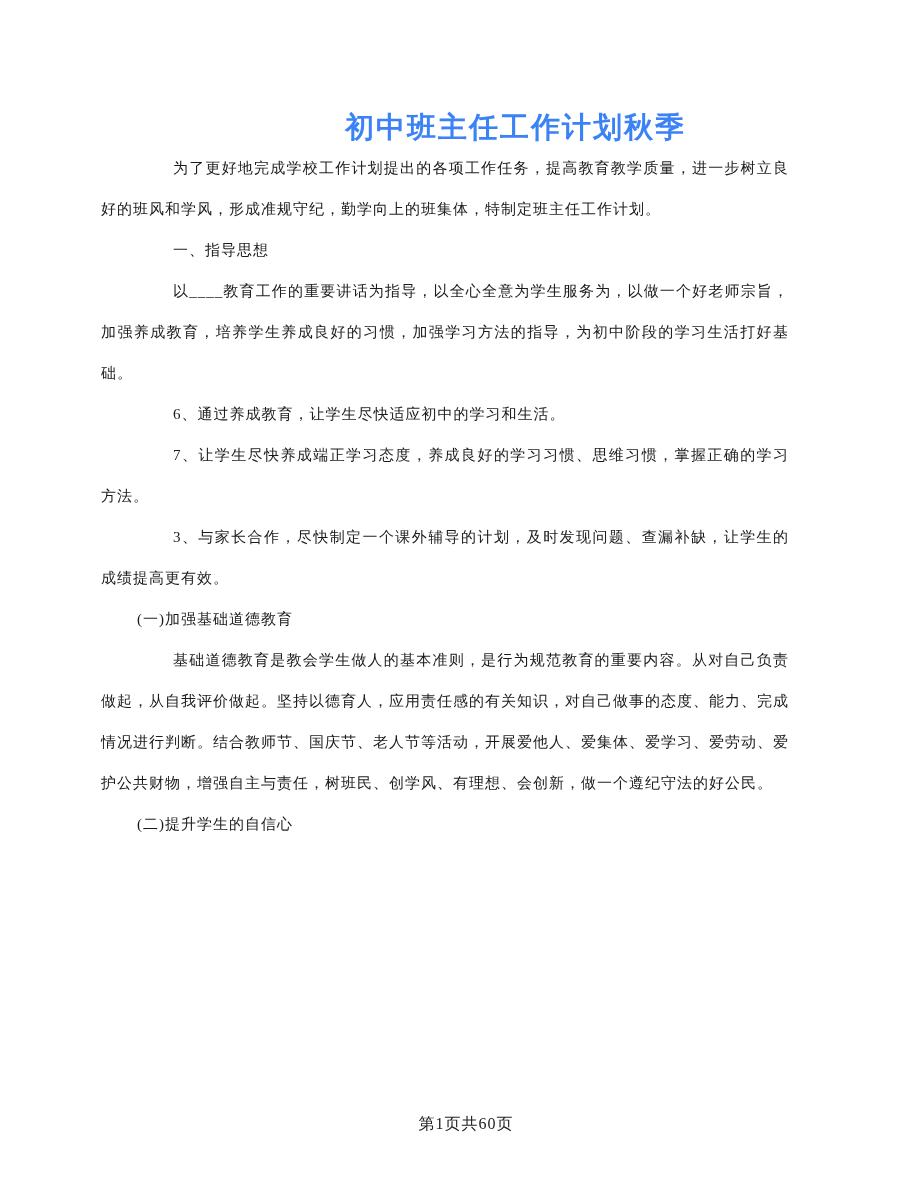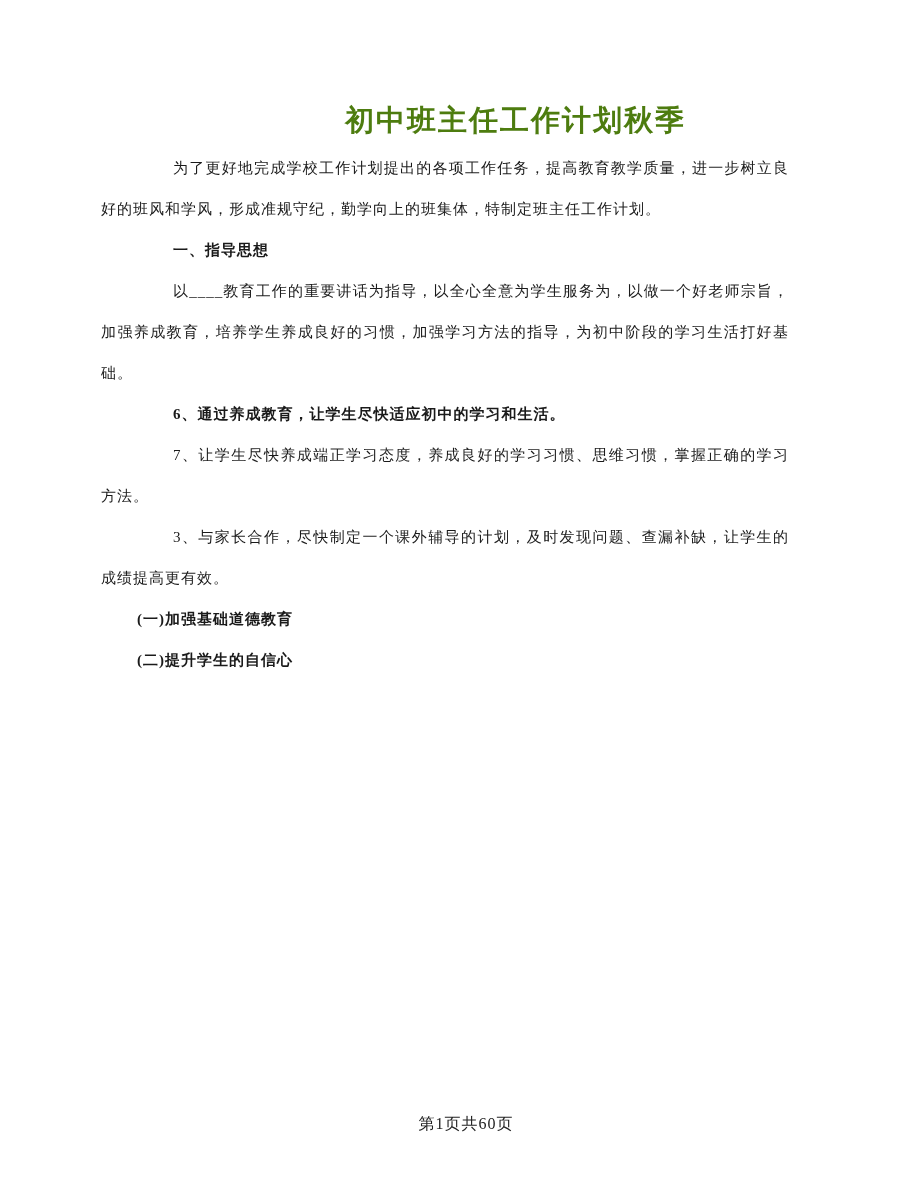--- a/index.html
+++ b/index.html
@@ -35,21 +35,21 @@
     font-size: 15px;
     line-height: 41px;
     letter-spacing: 1px;
     text-align: justify;
   }
   .blk {
     margin: 0;
     text-indent: 72px;
   }
   .blk.bold {
-    font-weight: bold;
+    font-weight: normal;
   }
   .blk.indent-sm {
     text-indent: 36px;
   }
   .page-footer {
     position: absolute;
     top: 1114px;
     left: 0;
     width: 100%;
     text-align: center;
@@ -57,28 +57,29 @@
     letter-spacing: 1px;
     color: #222222;
     padding-left: 6px;
   }
 </style>
 </head>
 <body>
 
 <div class="page">
 
-  <h1 class="doc-title" style="color: #4d7c0f;">初中班主任工作计划秋季</h1>
+  <h1 class="doc-title" style="color: #3b82f6; margin-top: 7px;">初中班主任工作计划秋季</h1>
 
   <div class="doc-body">
     <p class="blk">为了更好地完成学校工作计划提出的各项工作任务，提高教育教学质量，进一步树立良好的班风和学风，形成准规守纪，勤学向上的班集体，特制定班主任工作计划。</p>
     <p class="blk bold">一、指导思想</p>
     <p class="blk">以____教育工作的重要讲话为指导，以全心全意为学生服务为，以做一个好老师宗旨，加强养成教育，培养学生养成良好的习惯，加强学习方法的指导，为初中阶段的学习生活打好基础。</p>
     <p class="blk bold">6、通过养成教育，让学生尽快适应初中的学习和生活。</p>
     <p class="blk">7、让学生尽快养成端正学习态度，养成良好的学习习惯、思维习惯，掌握正确的学习方法。</p>
     <p class="blk">3、与家长合作，尽快制定一个课外辅导的计划，及时发现问题、查漏补缺，让学生的成绩提高更有效。</p>
     <p class="blk bold indent-sm">(一)加强基础道德教育</p>
+    <p class="blk">基础道德教育是教会学生做人的基本准则，是行为规范教育的重要内容。从对自己负责做起，从自我评价做起。坚持以德育人，应用责任感的有关知识，对自己做事的态度、能力、完成情况进行判断。结合教师节、国庆节、老人节等活动，开展爱他人、爱集体、爱学习、爱劳动、爱护公共财物，增强自主与责任，树班民、创学风、有理想、会创新，做一个遵纪守法的好公民。</p>
     <p class="blk bold indent-sm">(二)提升学生的自信心</p>
   </div>
 
   <div class="page-footer">第1页共60页</div>
 
 </div>
 
 </body></html>

